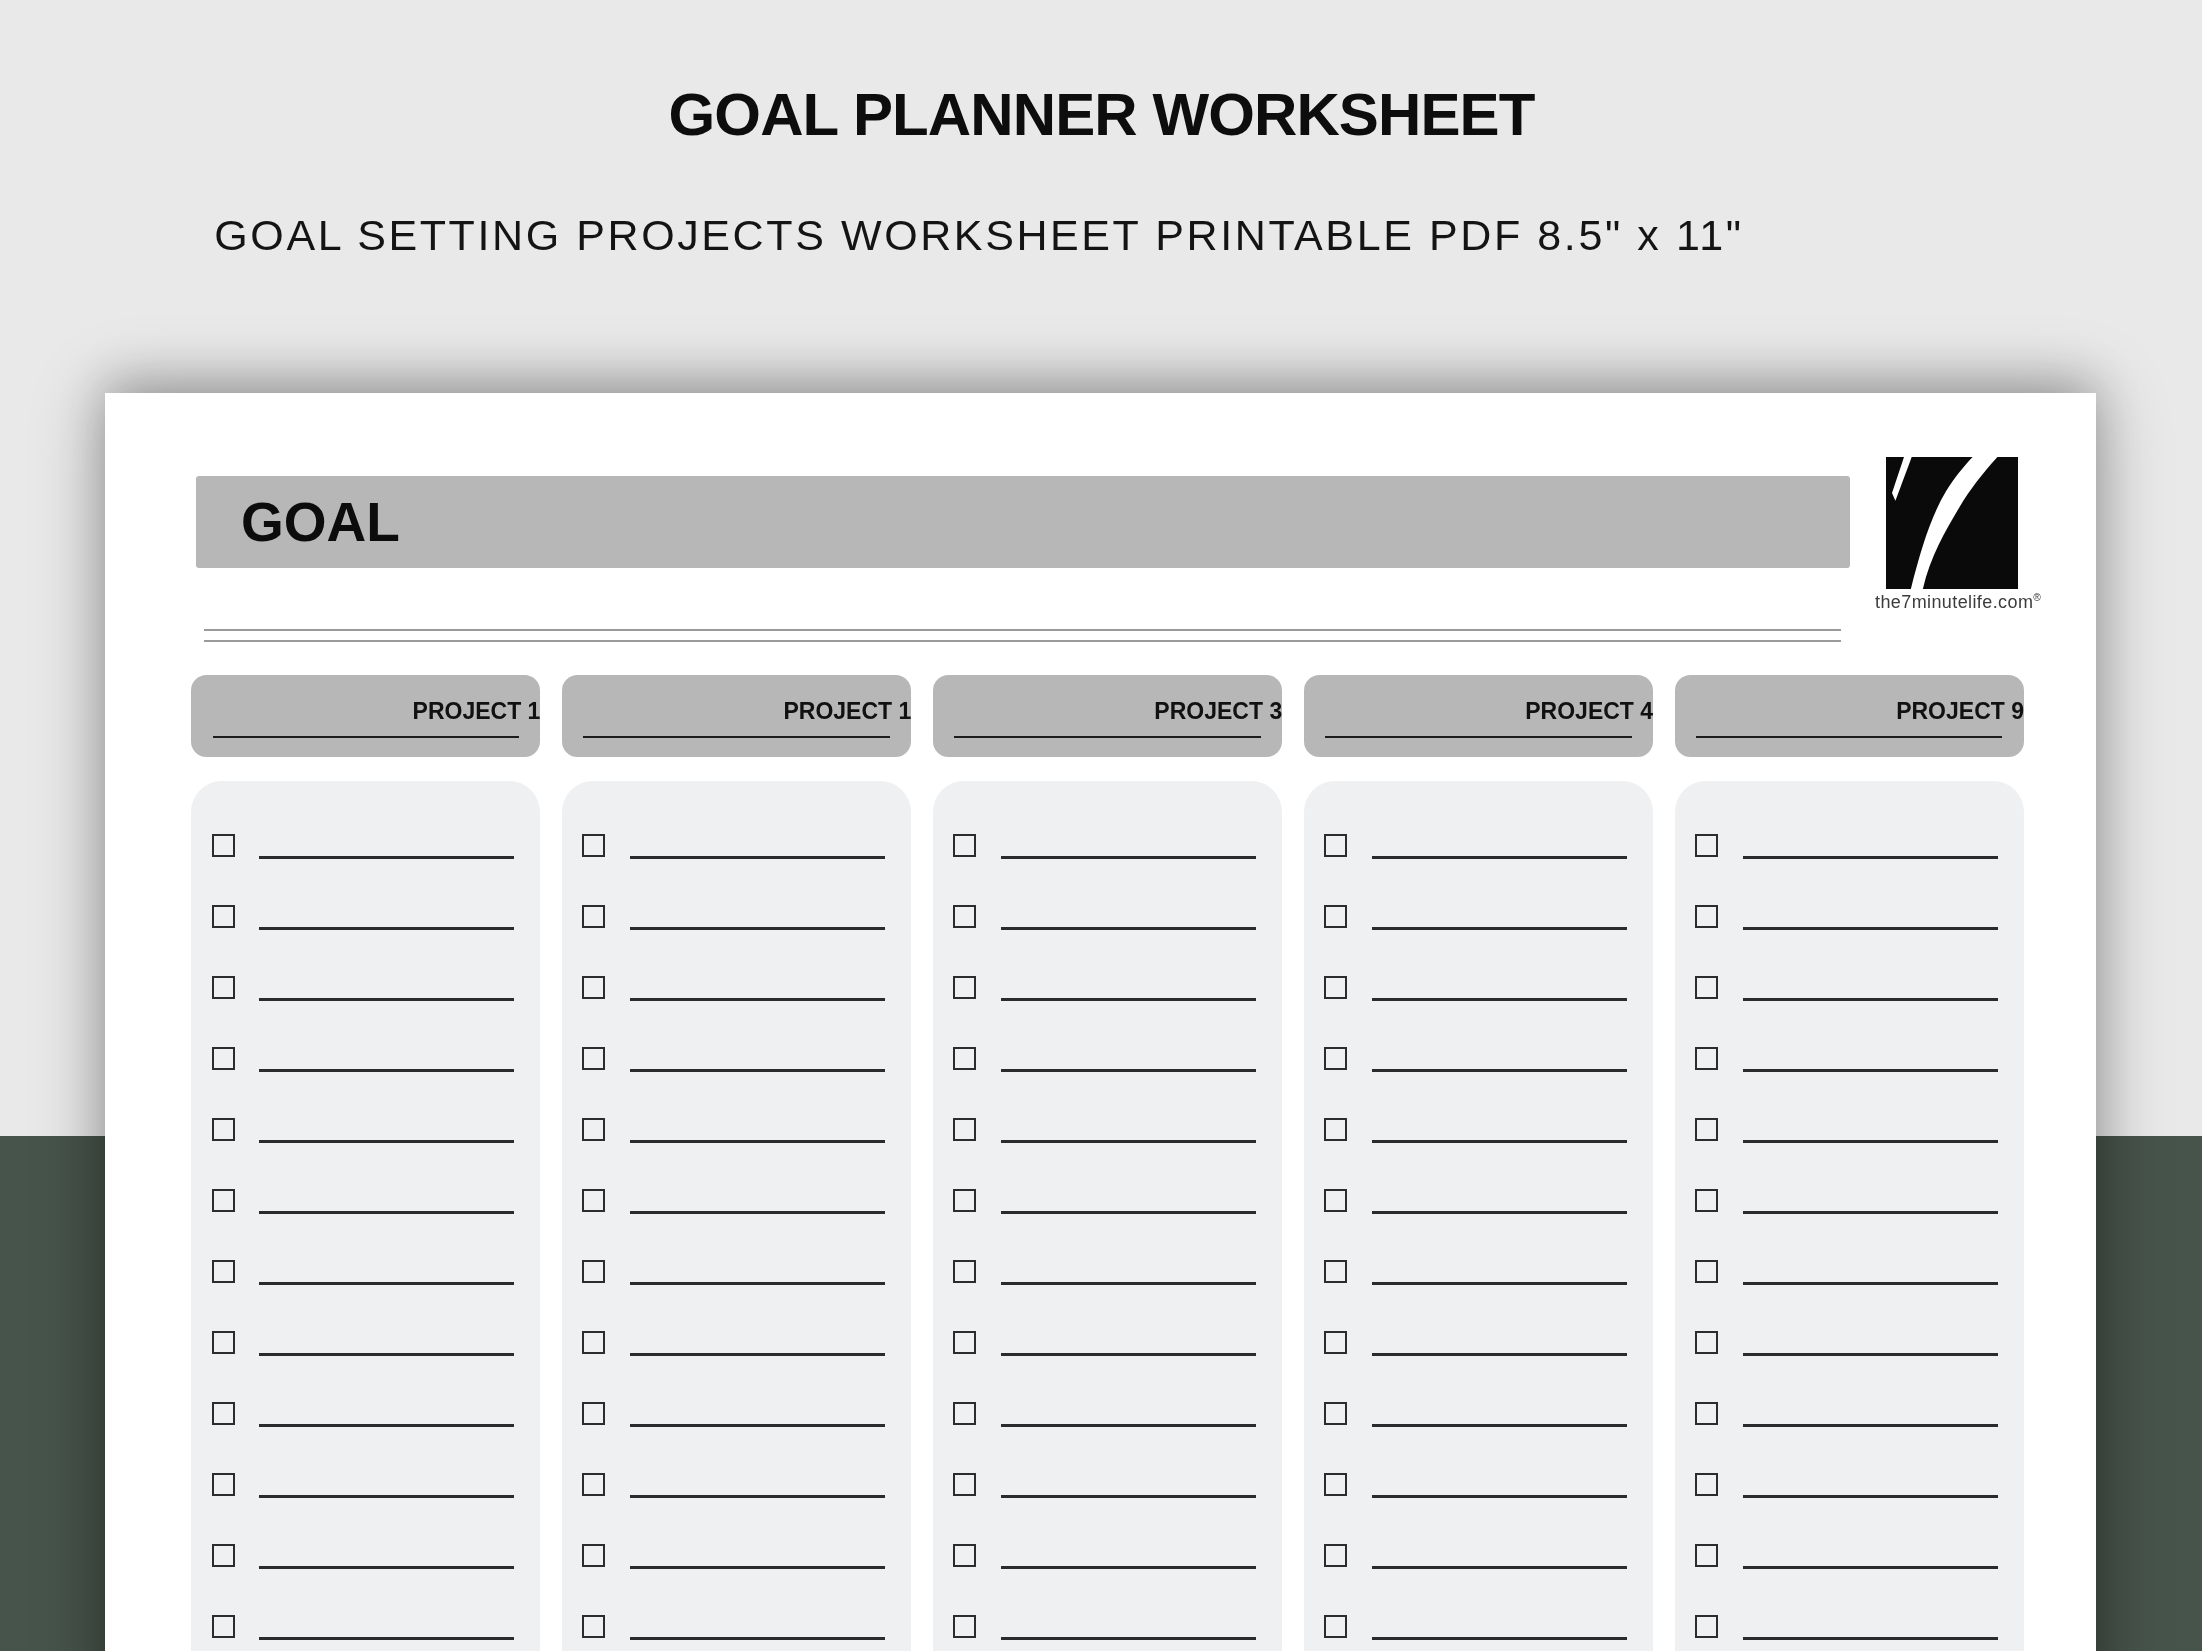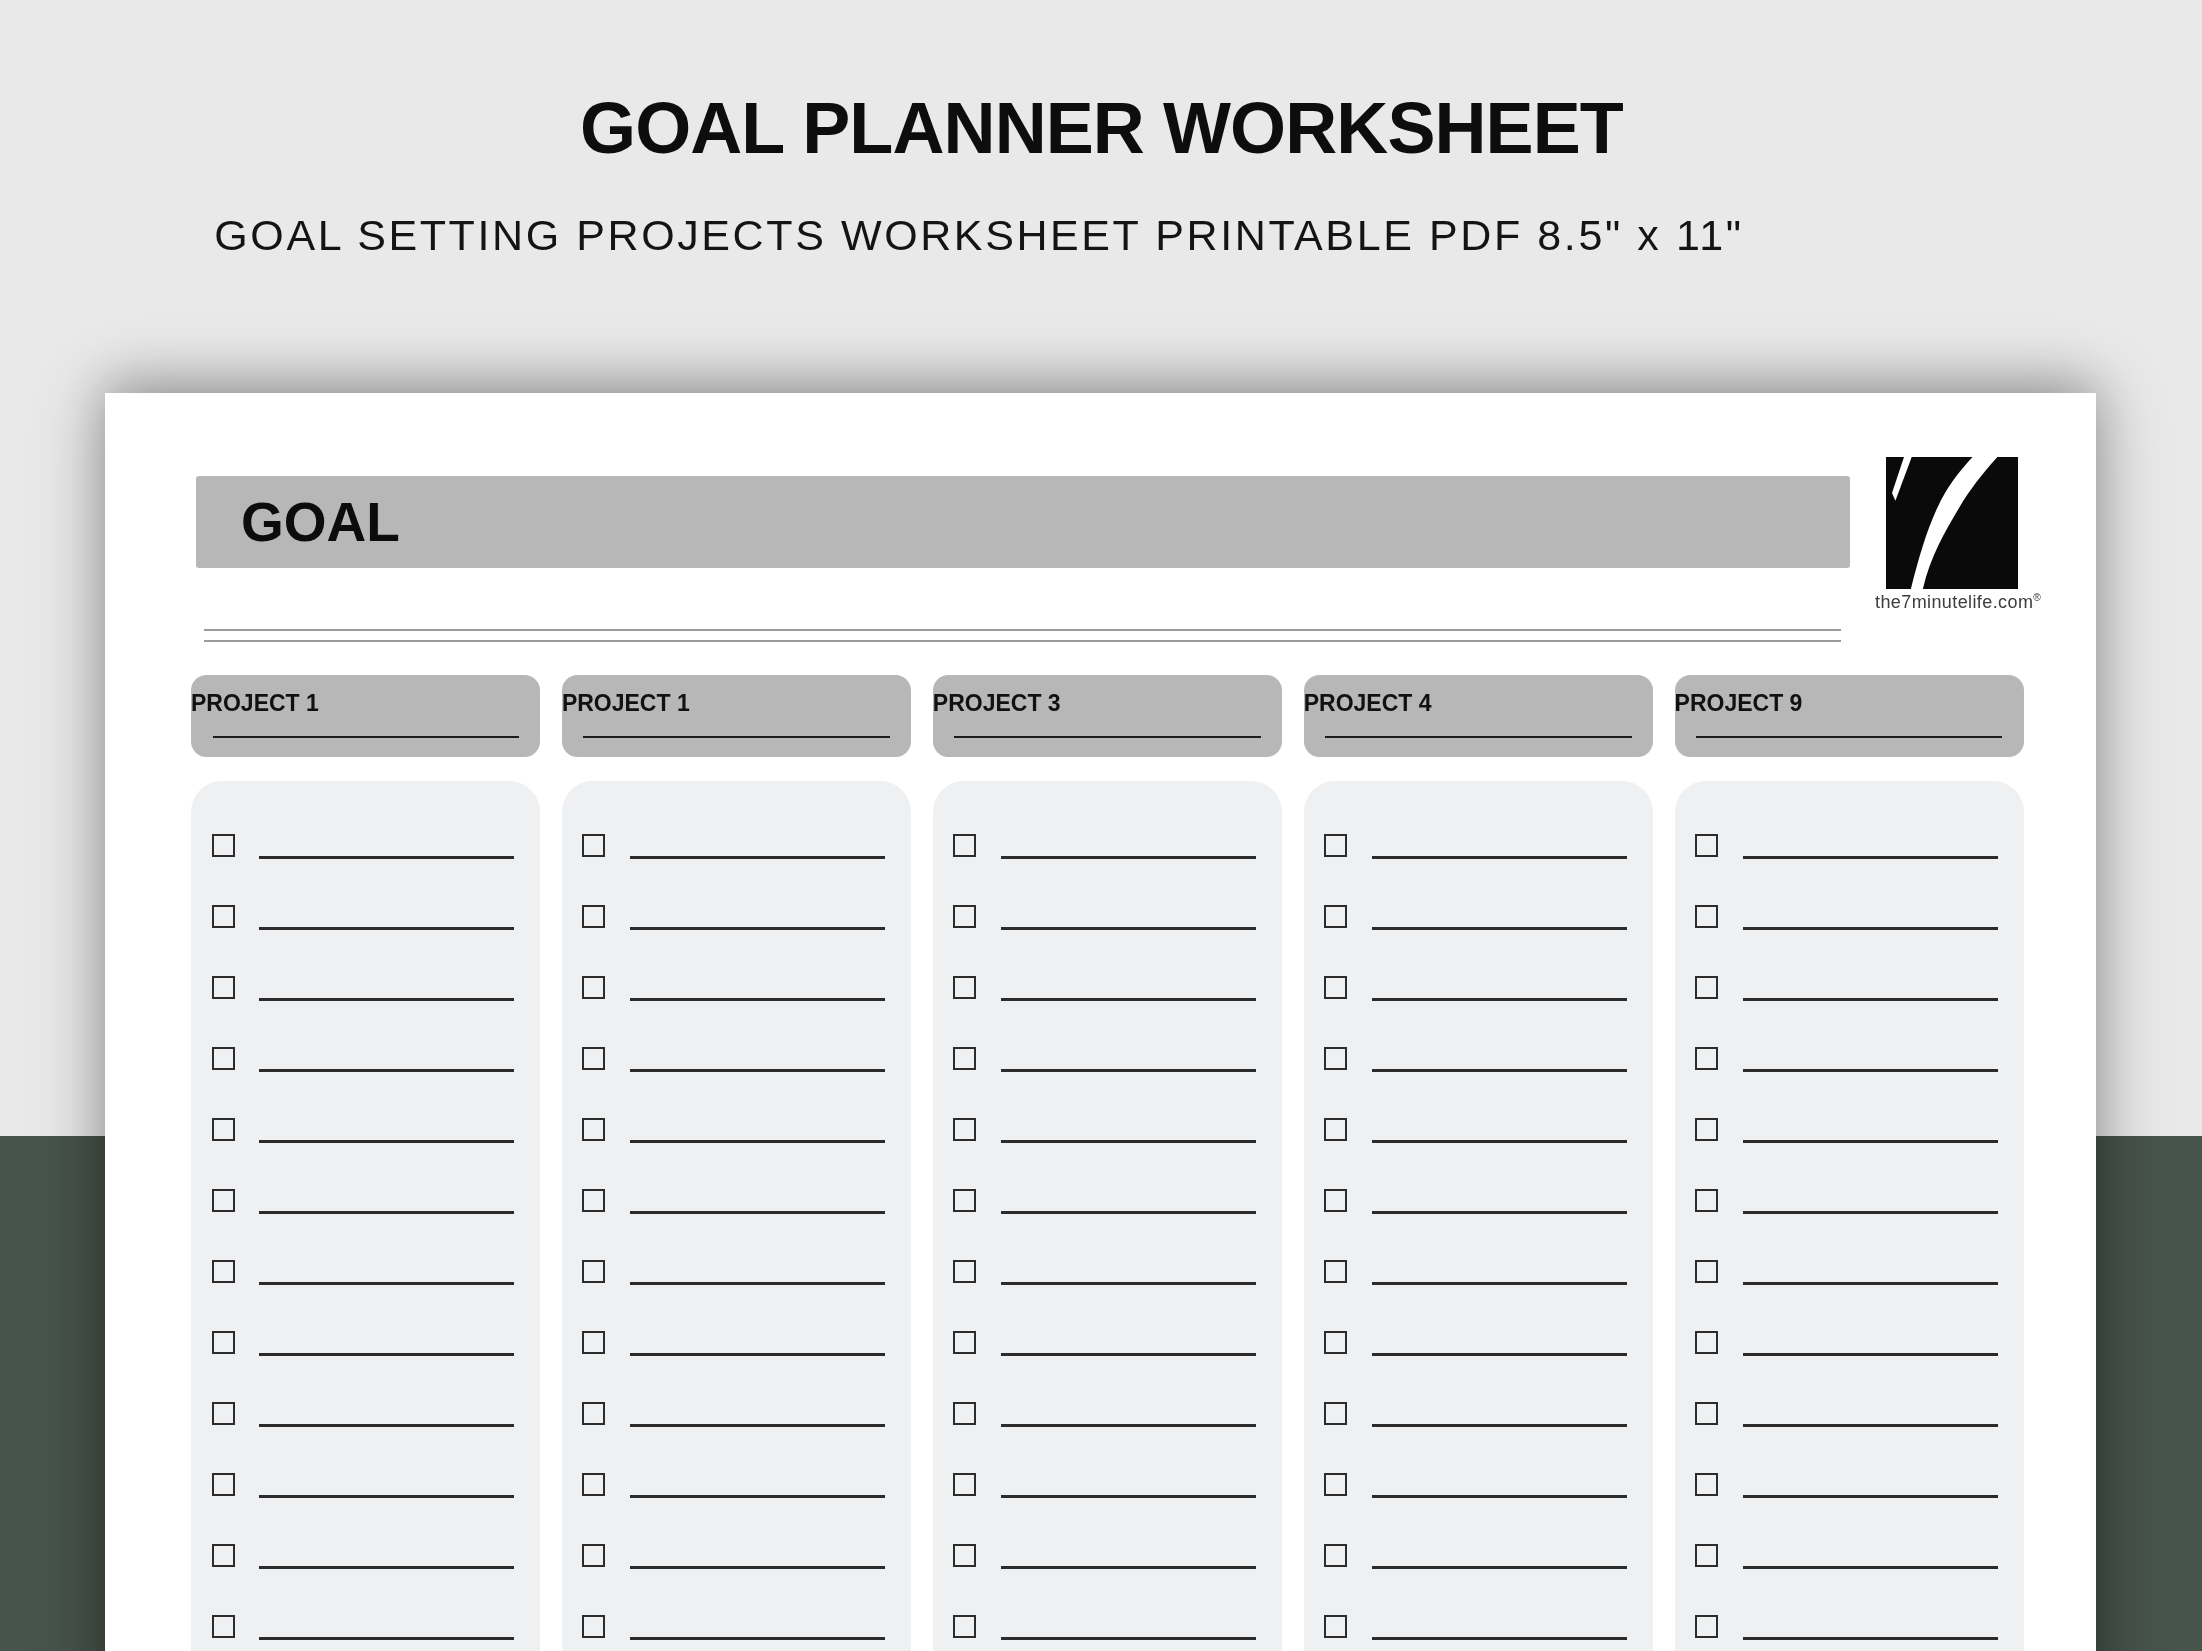--- a/index.html
+++ b/index.html
@@ -4,21 +4,21 @@
 <style>
   html,body{margin:0;padding:0;}
   body{
     width:2203px;height:1652px;position:relative;overflow:hidden;
     background:#e9e9e9;
     font-family:"Liberation Sans",sans-serif;
   }
   .bg-bottom{position:absolute;left:0;top:1136px;width:2203px;height:516px;background:#47544b;}
   .page-title{
     position:absolute;top:43px;left:0;width:2203px;text-align:center;
-    font-size:72px;font-weight:bold;color:#0d0d0d;letter-spacing:-0.9px;line-height:1.05;
+    font-size:60px;font-weight:bold;color:#0d0d0d;letter-spacing:-0.9px;line-height:1.05;
   }
   .page-subtitle{
     position:absolute;top:212px;left:0;width:1958px;text-align:center;
     font-size:43px;font-weight:400;color:#141414;letter-spacing:2.6px;line-height:1.1;
   }
   .card{
     position:absolute;left:105px;top:393px;width:1991px;height:1394px;background:#ffffff;
     box-shadow:0 0 69px rgba(0,0,0,0.30), 0 -12px 43px rgba(0,0,0,0.18);
   }
   .goal-bar{
@@ -38,21 +38,21 @@
   .rule-2{top:247px;}
   .columns{
     position:absolute;left:86px;top:282px;width:1833px;
     display:grid;grid-template-columns:repeat(5,1fr);column-gap:21.5px;
   }
   .column{position:relative;}
   .col-header{
     position:relative;height:82px;background:#b7b7b7;border-radius:15.5px;
   }
   .col-header-label{
-    text-align:left;padding-top:15px;font-size:23px;font-weight:bold;
+    text-align:right;padding-top:23px;font-size:23px;font-weight:bold;
     color:#111111;letter-spacing:0px;
   }
   .col-header-line{position:absolute;bottom:19px;left:21.5px;right:21.5px;height:1.7px;background:#1c1c1c;}
   .col-panel{
     margin-top:24px;height:981px;background:#eef0f2;border-radius:31px;
     padding-top:53px;box-sizing:border-box;
   }
   .task-row{position:relative;height:71px;}
   .task-checkbox{
     position:absolute;left:20.6px;top:0;width:23px;height:23px;box-sizing:border-box;

